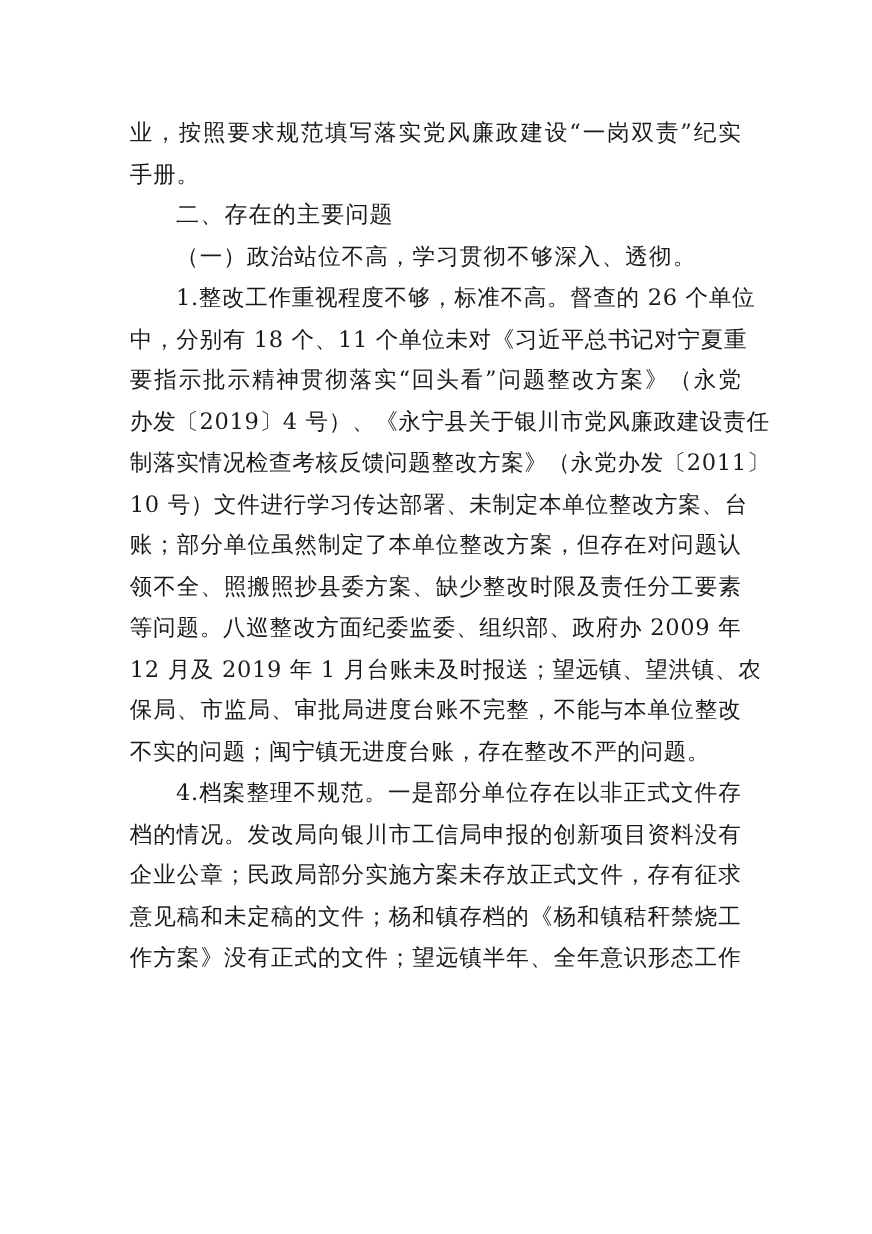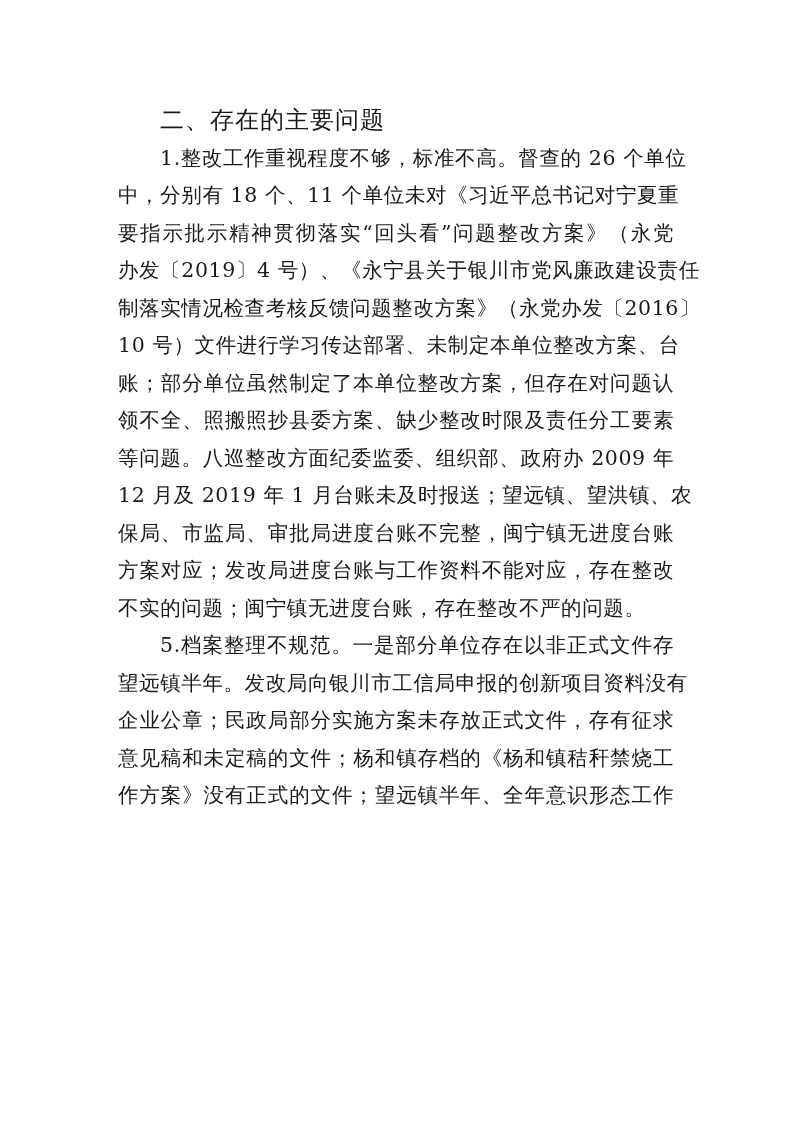--- a/index.html
+++ b/index.html
@@ -17,51 +17,53 @@
   .line {
     height: 37.5px;
     line-height: 37.5px;
     white-space: nowrap;
     text-align: justify;
     text-align-last: justify;
   }
   .line.last { text-align-last: left; }
   .indent2 { padding-left: 42px; }
   .heading {
-    font-family: Liberation Serif, serif;
-    font-size: 24px;
+    font-family: Liberation Sans, sans-serif;
+    font-size: 21px;
     padding-left: 42px;
     text-align-last: left;
     letter-spacing: 1px;
   }
   .subheading {
     padding-left: 42px;
     text-align-last: left;
     letter-spacing: 1px;
   }
 </style>
 </head>
 <body>
 
 <div class="page">
+  <div class="line">业，按照要求规范填写落实党风廉政建设“一岗双责”纪实</div>
+  <div class="line last">手册。</div>
 
   <div class="line heading">二、存在的主要问题</div>
+  <div class="line subheading">（一）政治站位不高，学习贯彻不够深入、透彻。</div>
 
   <div class="line indent2">1.整改工作重视程度不够，标准不高。督查的 26 个单位</div>
   <div class="line">中，分别有 18 个、11 个单位未对《习近平总书记对宁夏重</div>
   <div class="line">要指示批示精神贯彻落实“回头看”问题整改方案》（永党</div>
   <div class="line">办发〔2019〕4 号）、《永宁县关于银川市党风廉政建设责任</div>
-  <div class="line">制落实情况检查考核反馈问题整改方案》（永党办发〔2016〕</div>
+  <div class="line">制落实情况检查考核反馈问题整改方案》（永党办发〔2011〕</div>
   <div class="line">10 号）文件进行学习传达部署、未制定本单位整改方案、台</div>
   <div class="line">账；部分单位虽然制定了本单位整改方案，但存在对问题认</div>
   <div class="line">领不全、照搬照抄县委方案、缺少整改时限及责任分工要素</div>
   <div class="line">等问题。八巡整改方面纪委监委、组织部、政府办 2009 年</div>
   <div class="line">12 月及 2019 年 1 月台账未及时报送；望远镇、望洪镇、农</div>
-  <div class="line">保局、市监局、审批局进度台账不完整，闽宁镇无进度台账</div>
-  <div class="line">方案对应；发改局进度台账与工作资料不能对应，存在整改</div>
+  <div class="line">保局、市监局、审批局进度台账不完整，不能与本单位整改</div>
   <div class="line last">不实的问题；闽宁镇无进度台账，存在整改不严的问题。</div>
 
-  <div class="line indent2">5.档案整理不规范。一是部分单位存在以非正式文件存</div>
-  <div class="line">望远镇半年。发改局向银川市工信局申报的创新项目资料没有</div>
+  <div class="line indent2">4.档案整理不规范。一是部分单位存在以非正式文件存</div>
+  <div class="line">档的情况。发改局向银川市工信局申报的创新项目资料没有</div>
   <div class="line">企业公章；民政局部分实施方案未存放正式文件，存有征求</div>
   <div class="line">意见稿和未定稿的文件；杨和镇存档的《杨和镇秸秆禁烧工</div>
   <div class="line">作方案》没有正式的文件；望远镇半年、全年意识形态工作</div>
 </div>
 
 </body></html>

